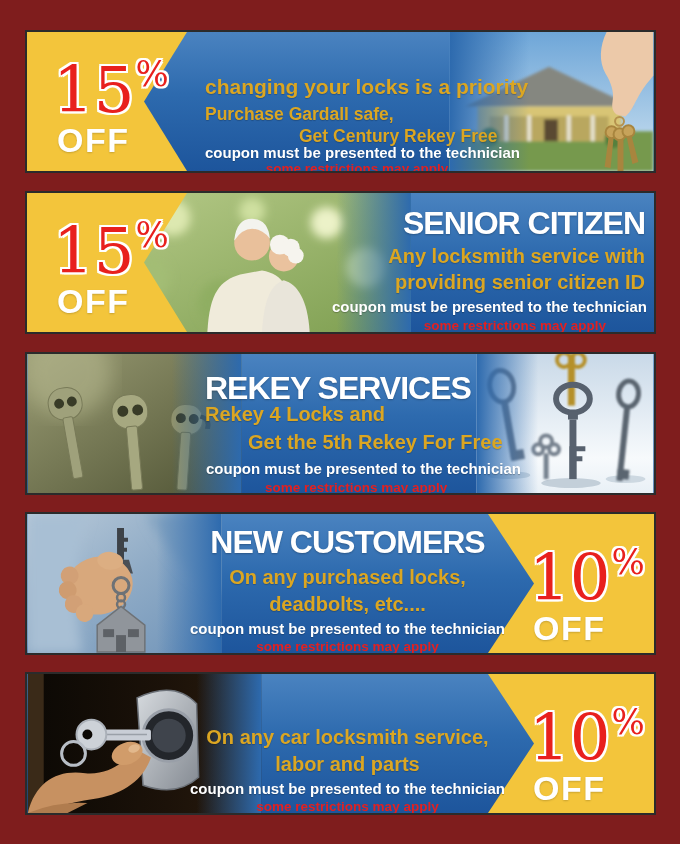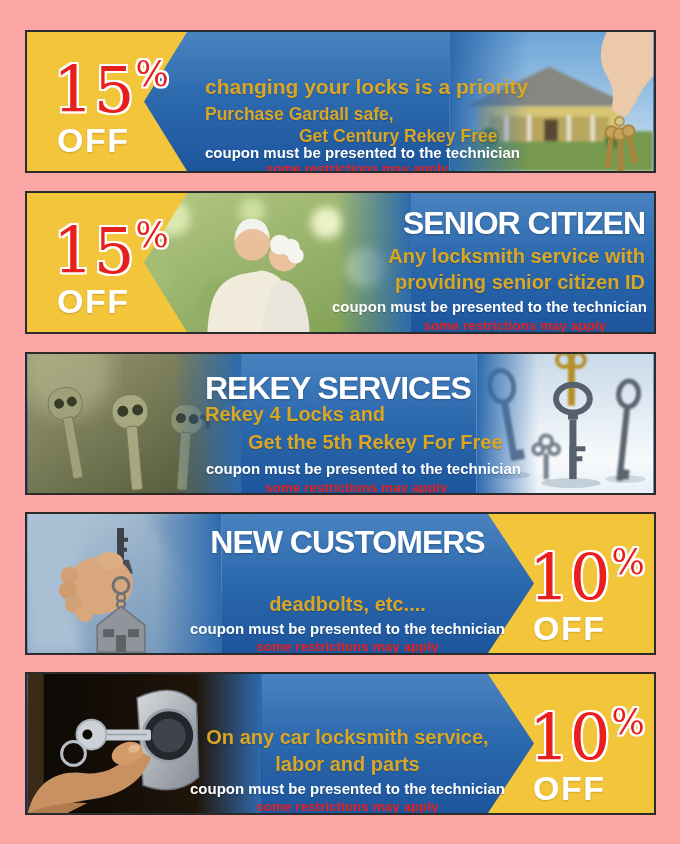--- a/index.html
+++ b/index.html
@@ -1,20 +1,20 @@
 <!DOCTYPE html>
 <html style="--yellow: #F3C53B; --blue: #2D6AAE; --blue-light: #4A83C0; --blue-dark: #1D559C; --gold: #DBA622; --red: #E32020; --red-num: #E8201D; --white: #FFFFFF; --border: #2B2B2B;"><head>
 <meta charset="utf-8">
 <style>
   :root{
     --yellow:#F3C53B; --blue:#2D6AAE; --blue-light:#4A83C0; --blue-dark:#1D559C;
     --gold:#DBA622; --red:#E32020; --red-num:#E8201D; --white:#FFFFFF; --border:#2B2B2B;
   }
   html,body{margin:0;padding:0;background:#fff;}
-  .page{position:relative;width:680px;height:844px;background:#fca5a5;overflow:hidden;
+  .page{position:relative;width:680px;height:844px;background:#7f1d1d;overflow:hidden;
         font-family:"Liberation Sans",sans-serif;}
   .coupon{position:absolute;left:25px;width:631px;height:143px;box-sizing:border-box;
           border:2px solid var(--border);overflow:hidden;background:var(--yellow);}
   .c1{top:30px}.c2{top:191px}.c3{top:352px}.c4{top:512px}.c5{top:672px}
 
   .layer{position:absolute;inset:0;}
   .blue-bg{background:linear-gradient(180deg,var(--blue-light) 0%,var(--blue) 45%,var(--blue-dark) 100%);}
   .c1 .blue-bg{clip-path:polygon(160px 0,100% 0,100% 100%,160px 100%,117px 50%);}
   .yellow-chev{background:var(--yellow);clip-path:polygon(0 0,160px 0,117px 50%,160px 100%,0 100%);}
   .yellow-arrow{background:var(--yellow);clip-path:polygon(461px 0,100% 0,100% 100%,461px 100%,507px 50%);}
@@ -314,20 +314,21 @@
       <rect x="101" y="116" width="11" height="8" fill="#5D6166"></rect>
       <rect x="89" y="122" width="10" height="17" fill="#5D6166"></rect>
       <rect x="130" width="65" height="140" fill="url(#g4fade)"></rect>
     </svg>
     <div class="layer yellow-arrow"></div>
     <div class="pct pct-right">
       <div class="num"><span>10</span><span class="sign">%</span></div>
       <div class="off">OFF</div>
     </div>
     <h2 class="t t-title center-col">NEW CUSTOMERS</h2>
+    <div class="t t-l1 gold center-col">On any purchased locks,</div>
     <div class="t t-l2 gold center-col">deadbolts, etc....</div>
     <div class="t t-note center-col">coupon must be presented to the technician</div>
     <div class="t t-restr center-col">some restrictions may apply</div>
   </section>
 
   <section class="coupon c5">
     <div class="layer blue-bg"></div>
     <svg class="photo ph-c5" viewBox="0 0 235 140" aria-hidden="true">
       <defs>
         <linearGradient id="g5bg" x1="0" y1="0" x2="1" y2="0">

